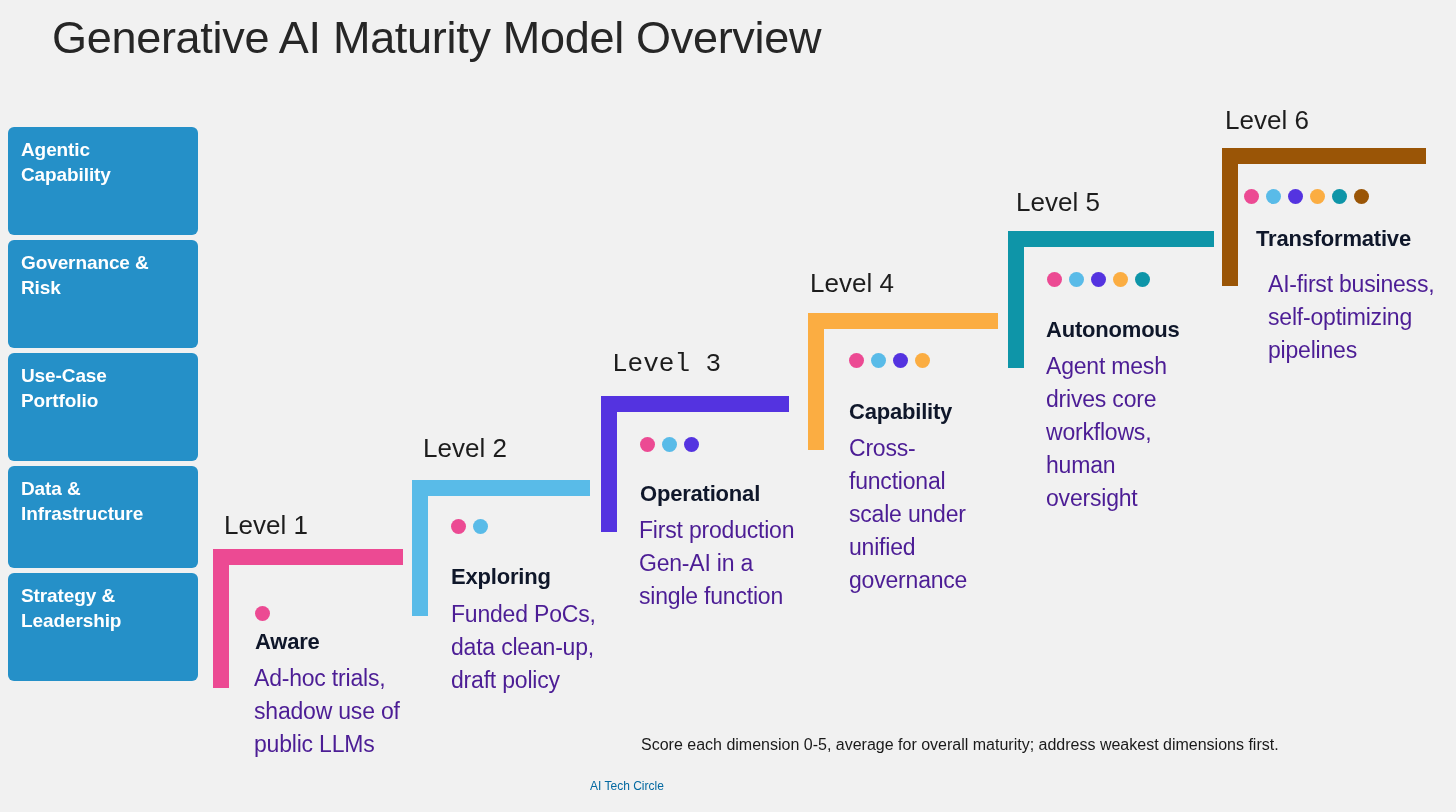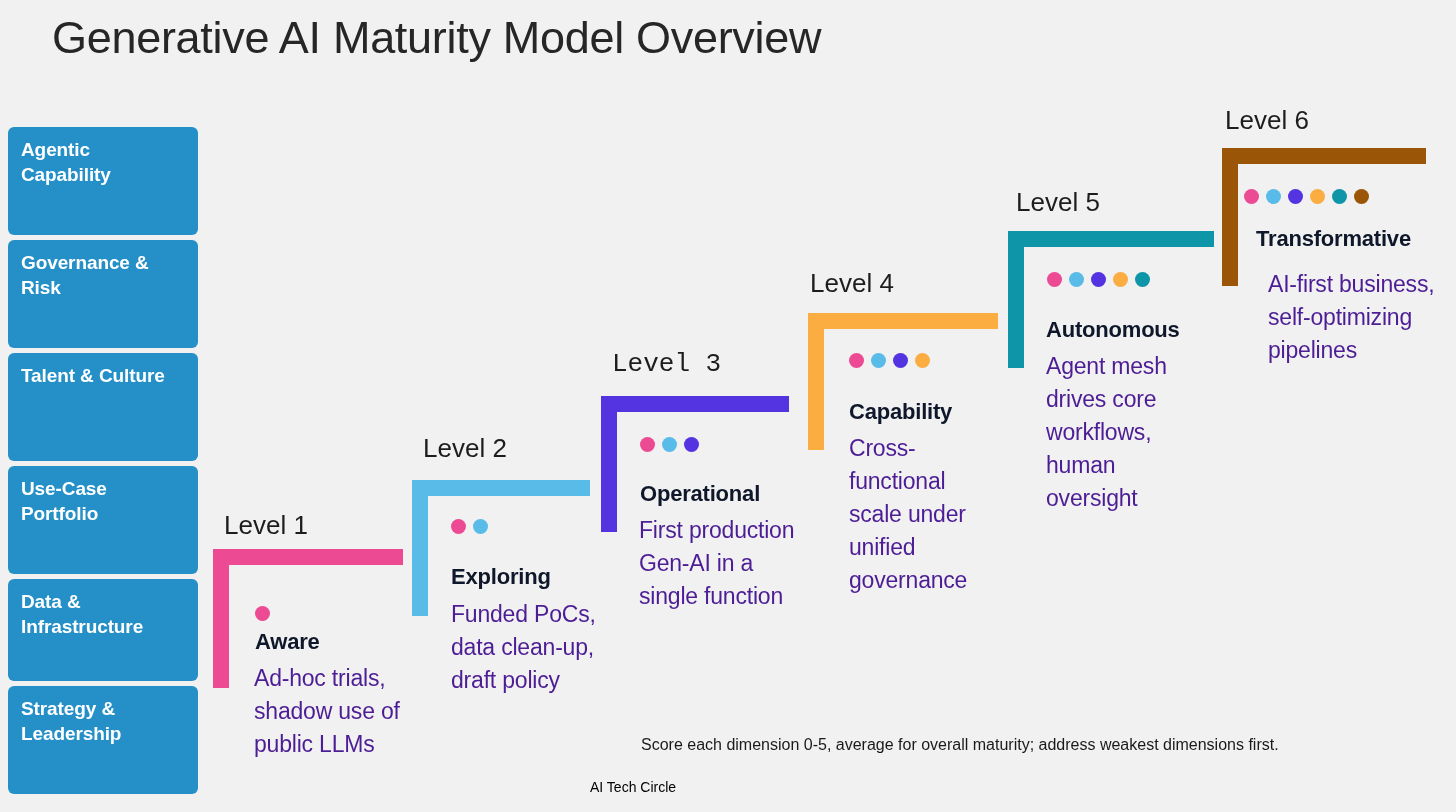--- a/index.html
+++ b/index.html
@@ -118,34 +118,33 @@
     top: 736px;
     font-size: 16px;
     color: #1a1a1a;
     white-space: nowrap;
   }
 
   .watermark {
     position: absolute;
     left: 590px;
     top: 779px;
-    font-size: 14px;
-    color: #000000;
+    font-size: 12px;
+    color: #0369a1;
     white-space: nowrap;
   }
 </style>
 </head>
 <body>
 
 <div class="page-title">Generative AI Maturity Model Overview</div>
 
 <div class="dimensions">
   <div class="dimension-box h2">Agentic Capability</div>
   <div class="dimension-box h2">Governance &amp; Risk</div>
-  <div class="dimension-box h2">Talent &amp; Culture</div>
   <div class="dimension-box h2">Use-Case Portfolio</div>
   <div class="dimension-box h3">Data &amp; Infrastructure</div>
   <div class="dimension-box h2">Strategy &amp; Leadership</div>
 </div>
 
 <div class="stair">
   <div class="stair-label" style="left:224px; top:512px;">Level 1</div>
   <div class="bar-h" style="left:213px; top:549px; width:190px; background:#ec4a93;"></div>
   <div class="bar-v" style="left:213px; top:549px; height:139px; background:#ec4a93;"></div>
   <div class="dots" style="left:255px; top:606px;">

